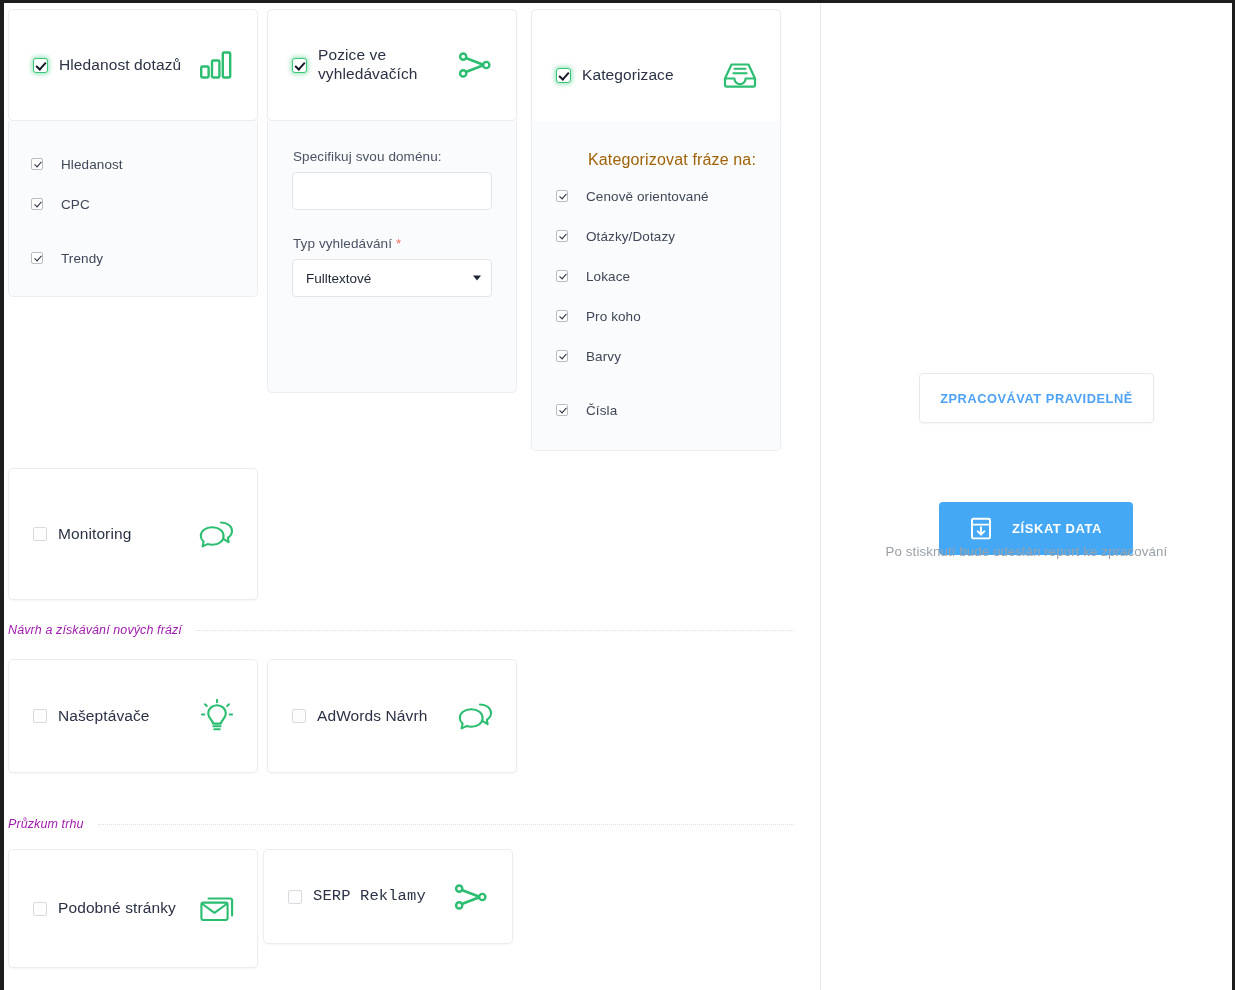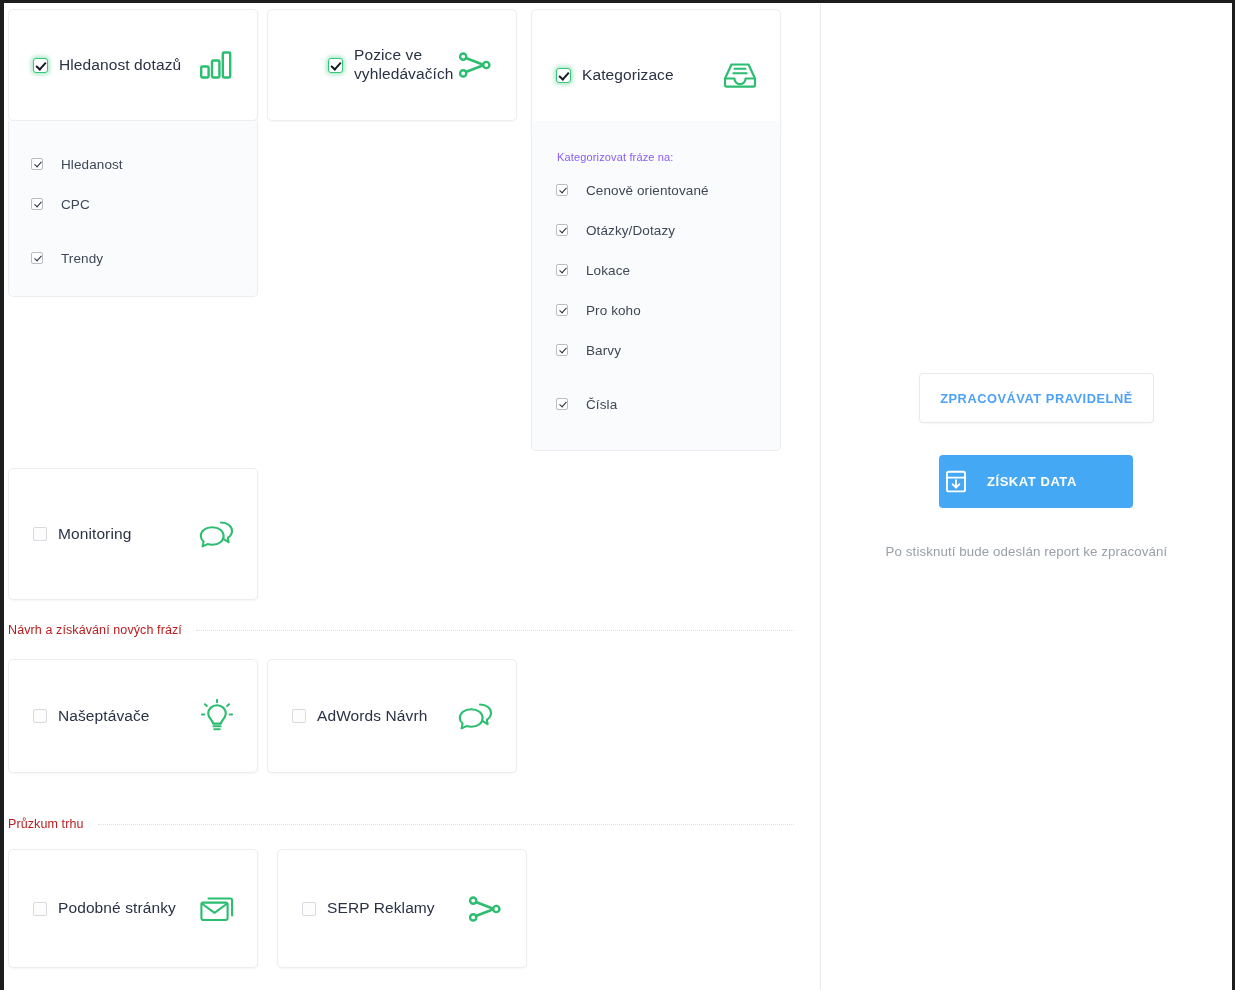--- a/index.html
+++ b/index.html
@@ -101,24 +101,25 @@
   
   .panel {
     position:absolute;
     background:#fafbfc;
     border:1px solid #ebedf0;
     border-top:none;
     border-radius:0 0 5px 5px;
   }
   .panel-inner { padding:22px 22px 20px 22px; }
   .panel-heading {
-    font-size:11px;
-    color:#8b5cf6;
+    font-size:16px;
+    color:#a16207;
     margin:0 0 14px 1px;
     letter-spacing:.15px;
+    text-align:right;
   }
   .opt-row {
     display:flex; align-items:center; gap:18px;
     height:26px;
     margin-bottom:14px;
   }
   .opt-row:last-child { margin-bottom:0;margin-top:28px; }
   .opt-label { font-size:13.5px; color:#3f4757; letter-spacing:.1px; }
 
   .field-label {
@@ -159,21 +160,21 @@
   }
   .spacer-16 { height:26px; }
 
   
   .section-sep {
     position:absolute;
     display:flex; align-items:center; gap:14px;
     width:786px; height:18px;
   }
   .section-sep .sep-text {
-    font-size:12.5px; color:#b91c1c; white-space:nowrap; letter-spacing:.1px;
+    font-size:12.5px; color:#a21caf; white-space:nowrap; letter-spacing:.1px;font-style:italic;
   }
   .section-sep .sep-line {
     flex:1 1 auto; height:1px;
     border-top:1.5px dotted #dcdfe3;
   }
 
   
   .rail { position:absolute; left:821px; top:3px; width:411px; height:987px; }
   .btn-secondary {
     position:absolute;
@@ -183,30 +184,31 @@
     border-radius:4px;
     color:#4da2f7;
     font-size:12.8px;
     font-weight:bold;
     letter-spacing:.55px;
     box-shadow:0 1px 2px rgba(20,30,50,.04);
     cursor:pointer;
   }
   .btn-primary {
     position:absolute;
-    display:flex; align-items:center; justify-content:flex-start;
+    display:flex; align-items:center; justify-content:center;
     gap:20px;
     background:#45a8f5;
     border:none;
     border-radius:4px;
     color:#ffffff;
     font-size:13px;
     font-weight:bold;
     letter-spacing:.55px;
     cursor:pointer;
+    margin-top:47px;
   }
   .btn-primary .dl-icon { display:flex; align-items:center; }
   .rail-note {
     position:absolute;
     width:411px;
     text-align:center;
     font-size:13.3px;
     color:#9aa0a8;
     letter-spacing:.1px;
   }
@@ -248,34 +250,49 @@
           <span class="cb-sub"></span>
           <span class="opt-label">CPC</span>
         </div>
         <div class="opt-row">
           <span class="cb-sub"></span>
           <span class="opt-label">Trendy</span>
         </div>
       </div>
     </div>
 
-    <div class="card" style="left:263px; top:6px; width:250px; height:112px;padding-left:36px;">
+    <div class="card" style="left:263px; top:6px; width:250px; height:112px;">
       <div class="card-head">
         <div class="card-title-wrap">
           <span class="cb-master"></span>
           <span class="card-label two-line">Pozice ve vyhledávačích</span>
         </div>
         <span class="card-icon">
           <svg width="36" height="30" viewBox="0 0 36 30" fill="none">
             <path d="M6.5 7.5 L26 15 L6.5 22.5" stroke="#2bbd70" stroke-width="2.6" stroke-linecap="round" stroke-linejoin="round"></path>
             <circle cx="5.2" cy="6.6" r="3.1" stroke="#2bbd70" stroke-width="2.4" fill="#fff"></circle>
             <circle cx="5.2" cy="23.4" r="3.1" stroke="#2bbd70" stroke-width="2.4" fill="#fff"></circle>
             <circle cx="28.3" cy="15" r="3.1" stroke="#2bbd70" stroke-width="2.4" fill="#fff"></circle>
           </svg>
         </span>
+      </div>
+    </div>
+    <div class="panel" style="left:263px; top:118px; width:250px; height:272px;">
+      <div class="panel-inner" style="padding:28px 24px 20px 24px;">
+        <div class="field-label">Specifikuj svou doménu:</div>
+        <input class="text-input" type="text" value="" placeholder="" style="">
+        <div class="spacer-16"></div>
+        <div class="field-label">
+          <span>Typ vyhledávání</span>
+          <span class="req-star">*</span>
+        </div>
+        <div class="select-wrap">
+          <div class="select-box">Fulltextové</div>
+          <span class="select-caret"></span>
+        </div>
       </div>
     </div>
 
     <div class="card" style="left:527px; top:6px; width:250px; height:132px;">
       <div class="card-head">
         <div class="card-title-wrap">
           <span class="cb-master"></span>
           <span class="card-label">Kategorizace</span>
         </div>
         <span class="card-icon">
@@ -388,21 +405,21 @@
         <span class="card-icon">
           <svg width="36" height="32" viewBox="0 0 36 32" fill="none">
             <path d="M9.5 5.5 H31.5 A1.6 1.6 0 0 1 33.1 7.1 V22.5" stroke="#2bbd70" stroke-width="2.1" stroke-linecap="round" stroke-linejoin="round" fill="none"></path>
             <rect x="2.4" y="9.6" width="26.2" height="17.4" rx="2" stroke="#2bbd70" stroke-width="2.1" fill="#fff"></rect>
             <path d="M3.4 11 L15.5 19.8 L27.6 11" stroke="#2bbd70" stroke-width="2.1" stroke-linecap="round" stroke-linejoin="round"></path>
           </svg>
         </span>
       </div>
     </div>
 
-    <div class="card" style="left:273px; top:846px; width:250px; height:119px;">
+    <div class="card" style="left:259px; top:846px; width:250px; height:95px;font-family:Liberation Mono, monospace;">
       <div class="card-head">
         <div class="card-title-wrap">
           <span class="cb-plain"></span>
           <span class="card-label">SERP Reklamy</span>
         </div>
         <span class="card-icon">
           <svg width="36" height="30" viewBox="0 0 36 30" fill="none">
             <path d="M6.5 7.5 L26 15 L6.5 22.5" stroke="#2bbd70" stroke-width="2.6" stroke-linecap="round" stroke-linejoin="round"></path>
             <circle cx="5.2" cy="6.6" r="3.1" stroke="#2bbd70" stroke-width="2.4" fill="#fff"></circle>
             <circle cx="5.2" cy="23.4" r="3.1" stroke="#2bbd70" stroke-width="2.4" fill="#fff"></circle>

